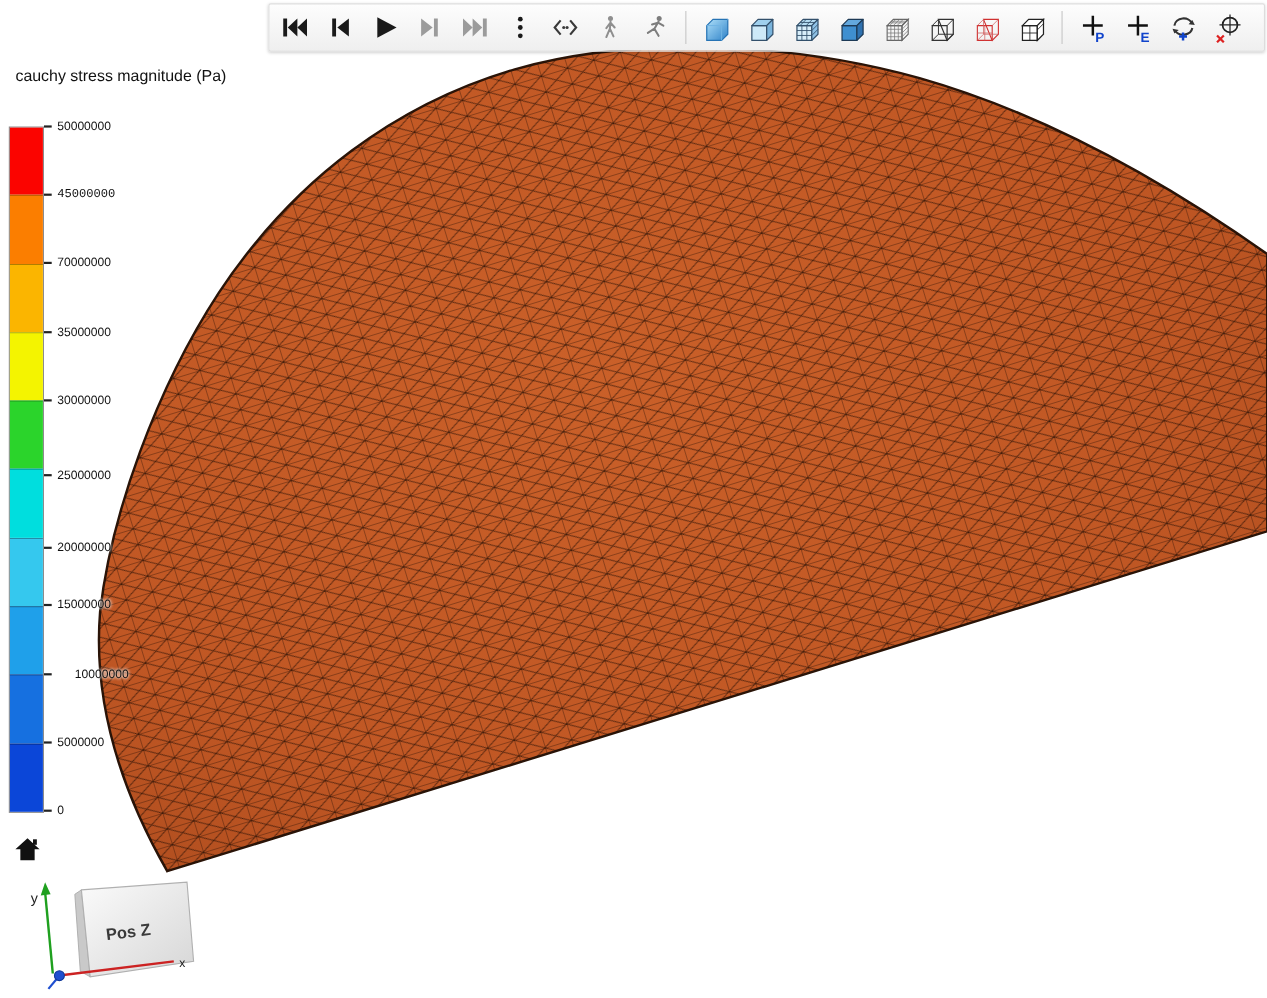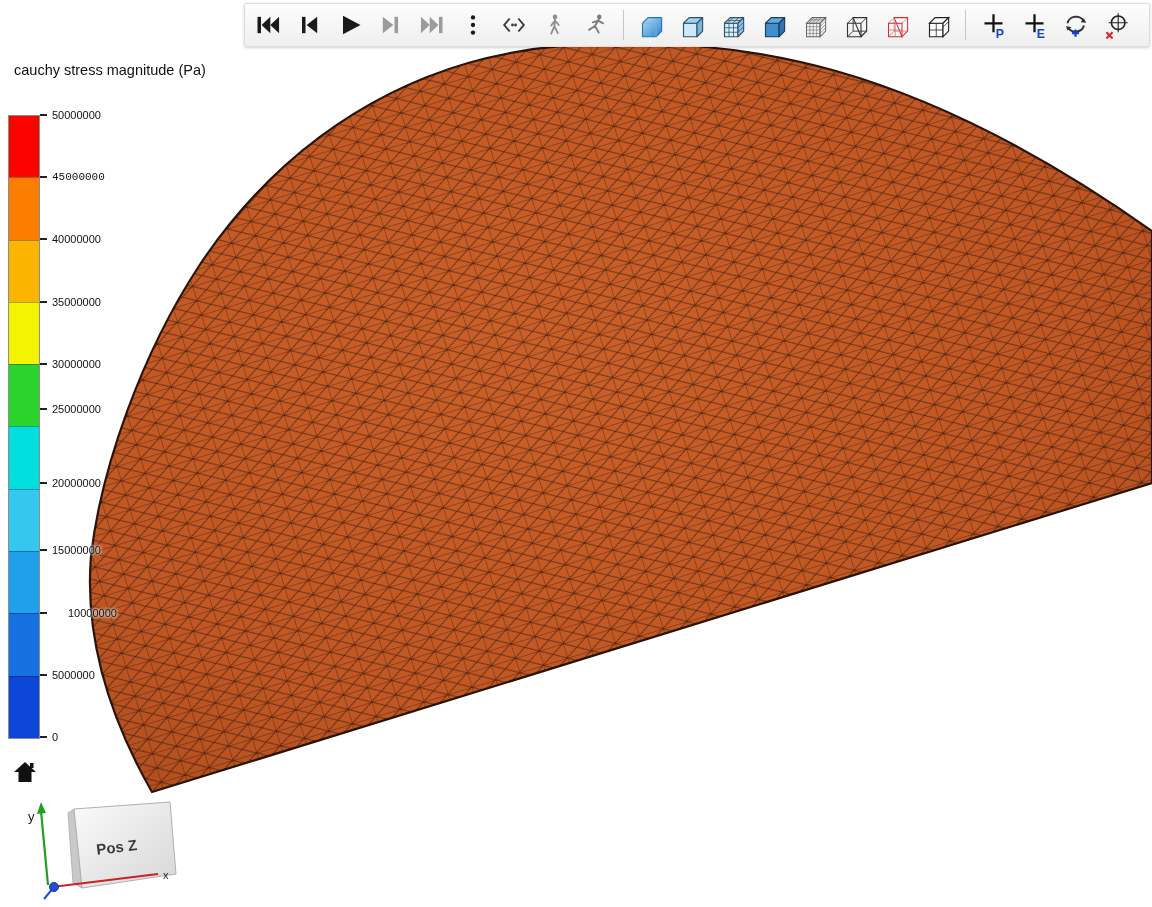--- a/index.html
+++ b/index.html
@@ -245,35 +245,35 @@
         <div class="tickrow" style="top: 0px;">
           <span class="tickmark"></span>
           <span class="ticklabel">50000000</span>
         </div>
         <div class="tickrow" style="top: 62.2px; font-family: Liberation Mono, monospace;">
           <span class="tickmark"></span>
           <span class="ticklabel">45000000</span>
         </div>
         <div class="tickrow" style="top: 124.4px;">
           <span class="tickmark"></span>
-          <span class="ticklabel">40000000</span>
+          <span class="ticklabel">70000000</span>
         </div>
         <div class="tickrow" style="top: 186.6px;">
           <span class="tickmark"></span>
           <span class="ticklabel">35000000</span>
         </div>
         <div class="tickrow" style="top: 248.8px;">
           <span class="tickmark"></span>
           <span class="ticklabel">30000000</span>
         </div>
-        <div class="tickrow" style="top: 294px; text-align: right;">
+        <div class="tickrow" style="top: 317px; text-align: right;">
           <span class="tickmark"></span>
           <span class="ticklabel">25000000</span>
         </div>
-        <div class="tickrow" style="top: 368px;">
+        <div class="tickrow" style="top: 383px;">
           <span class="tickmark"></span>
           <span class="ticklabel">20000000</span>
         </div>
         <div class="tickrow" style="top: 435.4px;">
           <span class="tickmark"></span>
           <span class="ticklabel">15000000</span>
         </div>
         <div class="tickrow" style="top: 497.6px; gap: 16px;">
           <span class="tickmark"></span>
           <span class="ticklabel">10000000</span>

